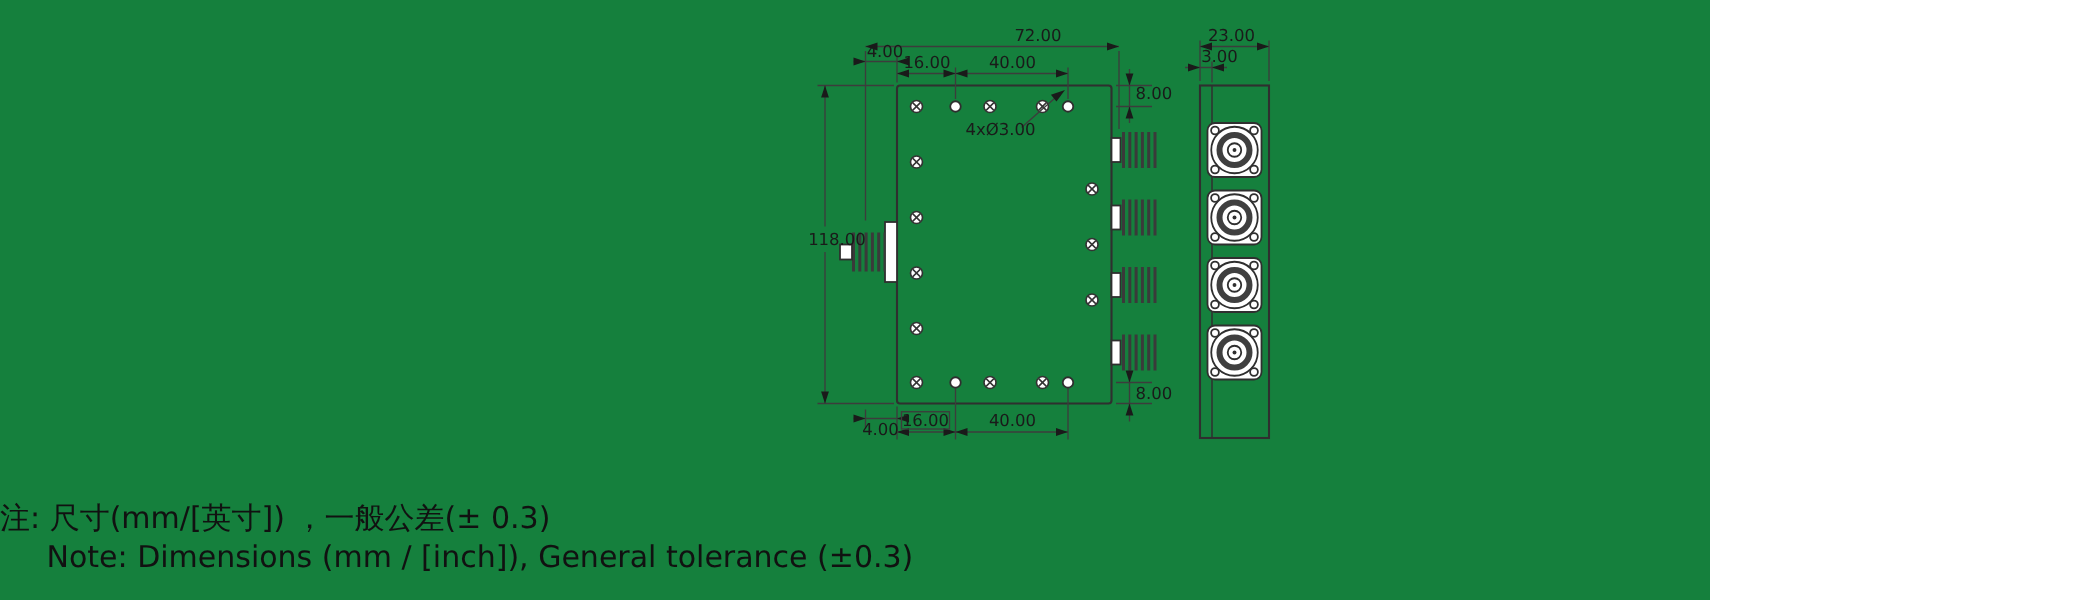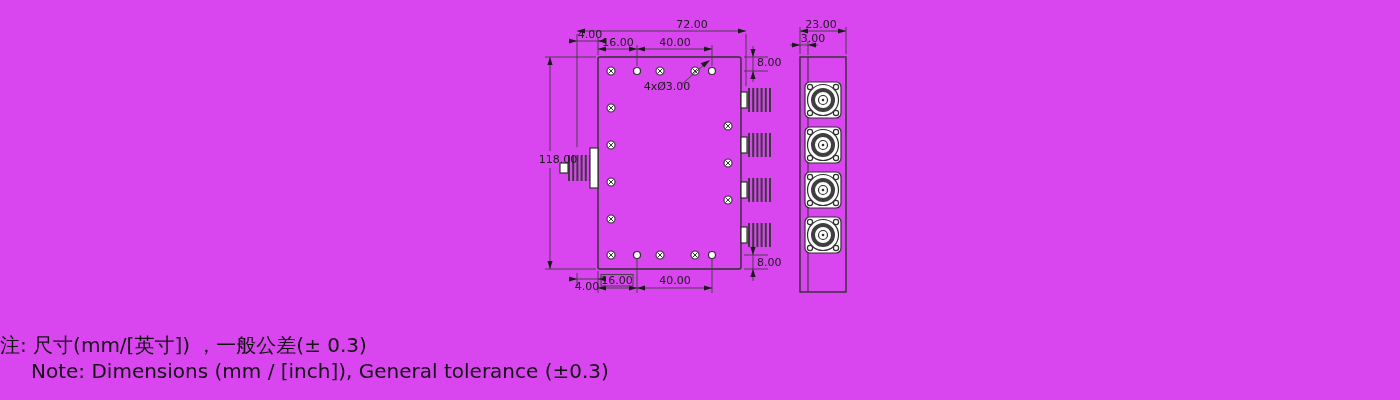--- a/index.html
+++ b/index.html
@@ -1,17 +1,17 @@
 <!DOCTYPE html>
 <html><head>
 <meta charset="utf-8">
 <style>
   * { margin:0; padding:0; box-sizing:border-box; }
   html,body { background:#ffffff; font-family:"DejaVu Sans", sans-serif; }
-  .canvas { position:relative; width:1400px; height:400px; background:#d946ef; overflow:hidden; }
+  .canvas { position:relative; width:1140px; height:400px; background:#15803d; overflow:hidden; }
   svg { display:block; }
   svg text { font-family:"DejaVu Sans", sans-serif; font-size:11px; fill:#1a1a1a; }
   .obj  { stroke:#2f2f2f; stroke-width:1.4; fill:none; }
   .objt { stroke:#2f2f2f; stroke-width:1; fill:none; }
   .objf { stroke:#2f2f2f; stroke-width:1.2; fill:#ffffff; }
   .dim  { stroke:#3c3c3c; stroke-width:0.9; fill:none; }
   .thread { stroke:#3a3a3a; stroke-dasharray:2 2.2; fill:none; }
   .arrow { fill:#1a1a1a; stroke:none; }
   .note { position:absolute; left:0; width:100%; text-align:left; color:#111111; font-size:20px; line-height:24px; }
   .note-zh { top:333px; }

